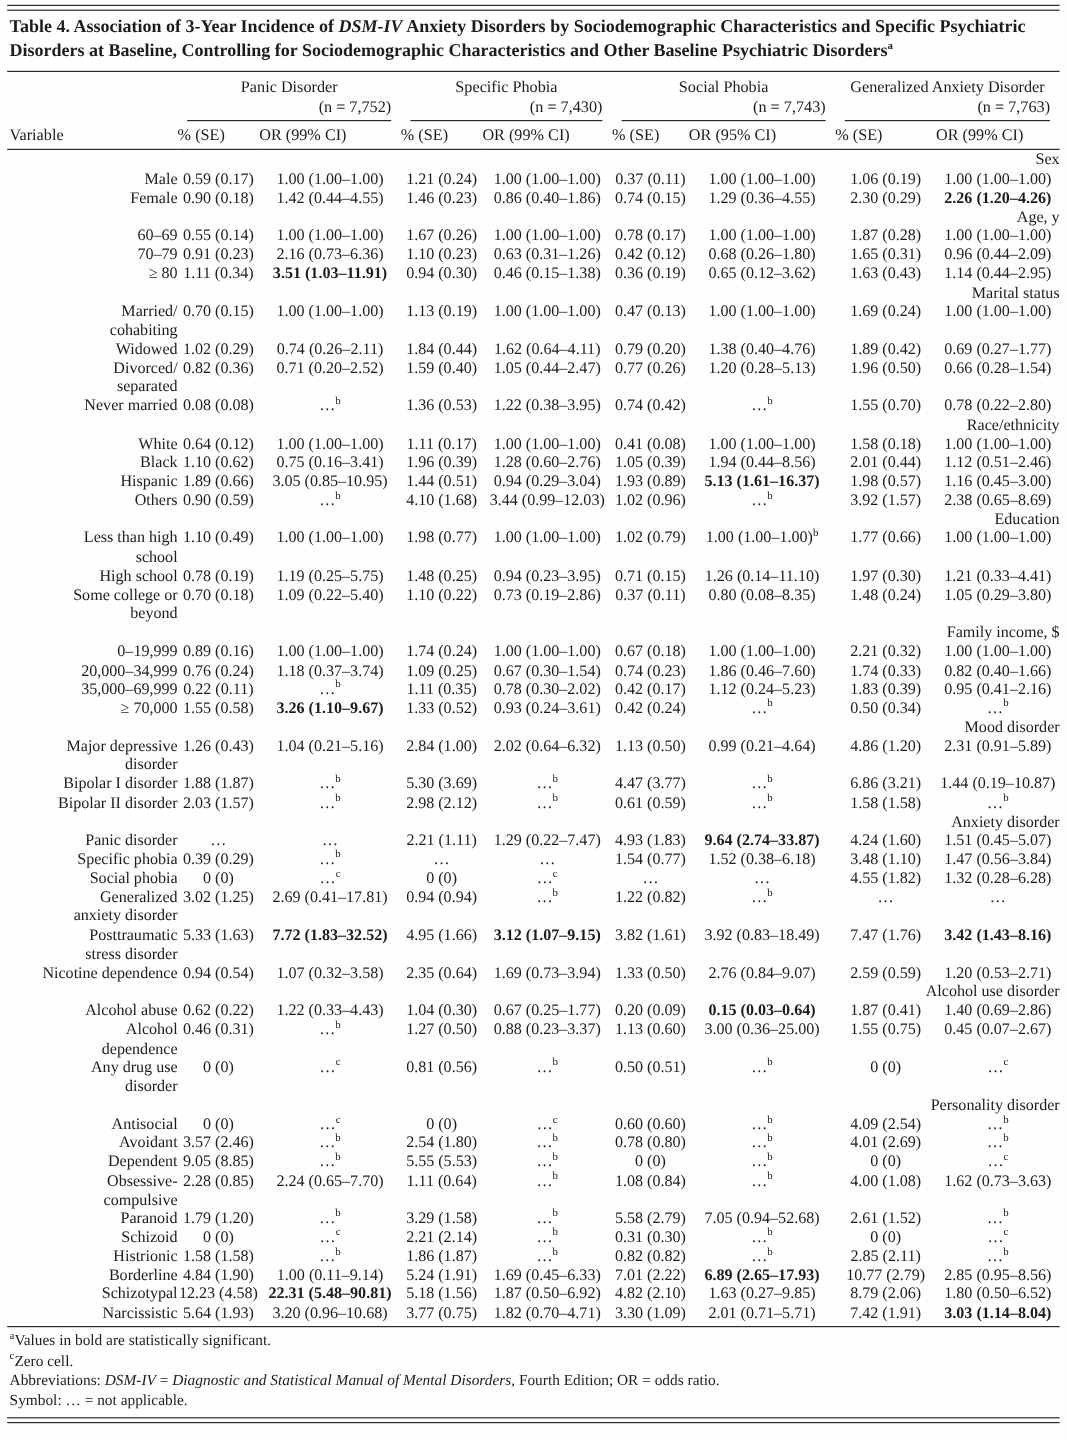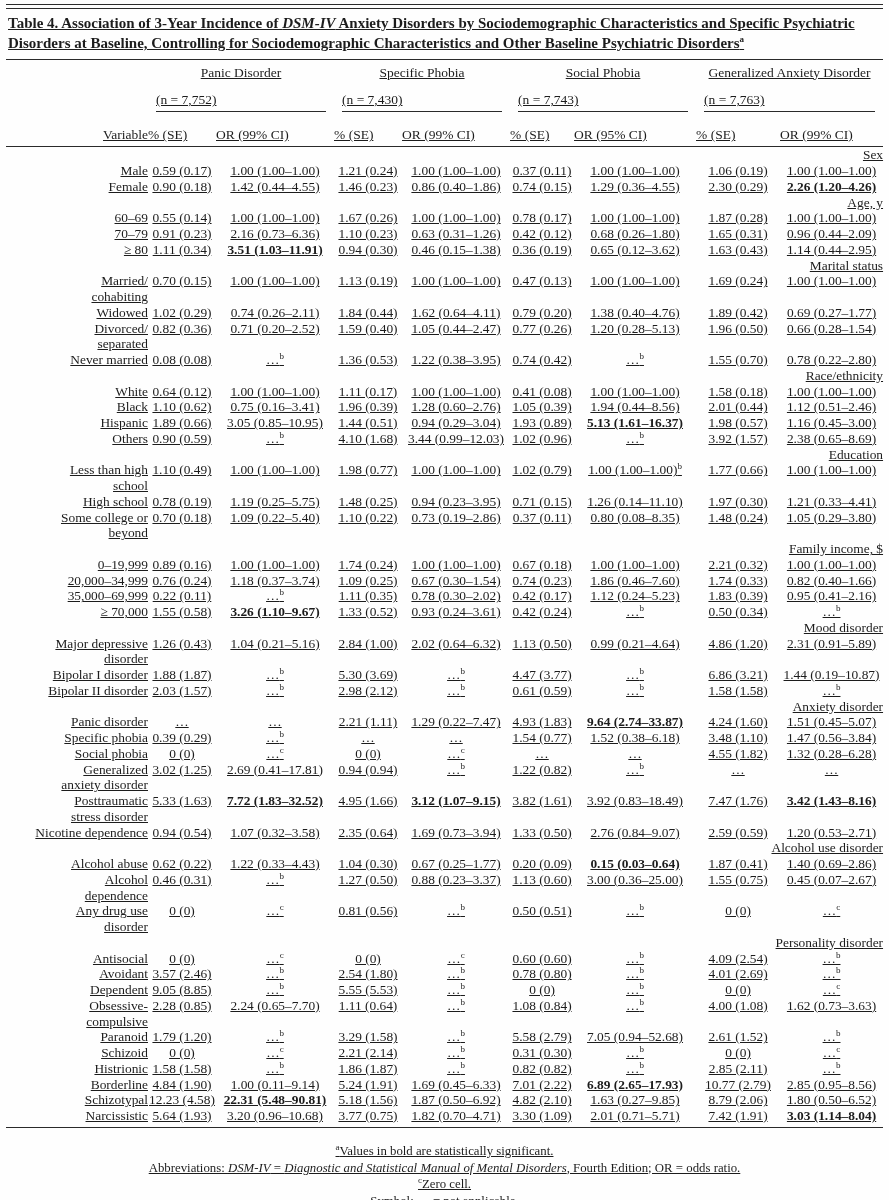--- a/index.html
+++ b/index.html
@@ -1,50 +1,49 @@
 <!DOCTYPE html>
 <html><head>
 <meta charset="utf-8">
 <style>
   html,body { margin:0; padding:0; background:#f5f5f3; }
   .page {
     width:889px; height:1200px; margin:0 auto; background:#fefefe;
     box-sizing:border-box; padding:4px 6px 0 6px;
     font-family:"Liberation Serif","DejaVu Serif",serif; color:#1c1c1c;
     overflow:hidden;
-    text-decoration:underline;
   }
   .rule-double { height:3px; border-top:1.5px solid #2a2a2a; border-bottom:1.5px solid #2a2a2a; }
   .title {
     font-size:15px; font-weight:bold; line-height:1.35; padding:4px 2px 5px 2px;
     border-bottom:1.5px solid #2a2a2a;
   }
   .title .it { font-style:italic; }
   sup { font-size:9px; line-height:0; }
   table { border-collapse:collapse; table-layout:fixed; width:877px; margin-top:2px; }
   col.c-label { width:142px; }
   col.c1 { width:68px; }  col.c2 { width:118px; }
   col.c3 { width:68px; }  col.c4 { width:108px; }
   col.c5 { width:64px; }  col.c6 { width:122px; }
   col.c7 { width:84px; }  col.c8 { width:103px; }
   th { font-weight:normal; font-size:13.5px; padding:0; }
   .grp-name th { padding-top:3px; line-height:1.25; }
-  .grp-n th div { border-bottom:1.5px solid #2a2a2a; padding-bottom:3px; margin:11px 8px; text-align:left; }
+  .grp-n th div { border-bottom:1.5px solid #2a2a2a; padding-bottom:3px; margin:0 8px; text-align:right; }
   .sub-head th { text-align:left; padding:4px 0 3px 0; border-bottom:1.5px solid #2a2a2a; }
-  .sub-head th.var { text-align:right; vertical-align:bottom; padding-left:2px; }
+  .sub-head th.var { text-align:left; vertical-align:bottom; padding-left:2px; }
   tbody td { font-size:13.4px; line-height:1.175; text-align:center; vertical-align:top; padding:0; }
   tbody td.label {
     text-align:right; white-space:pre-line;
     padding-left:29px; text-indent:-14px; line-height:1.175;
   }
   tbody td.label.sec, tbody td.label.ind0 { padding-left:15px; text-indent:-15px; }
   .b { font-weight:bold; }
   .footnotes {
-    border-top:1.5px solid #2a2a2a; margin-top:3px; padding:15px 2px 4px 2px;
-    font-size:12.8px; line-height:1.3;text-align:center;
+    border-top:1.5px solid #2a2a2a; margin-top:3px; padding:3px 2px 4px 2px;
+    font-size:12.8px; line-height:1.3;
   }
   .footnotes .fn { display:block; }
   .footnotes .it { font-style:italic; }
   .bottom { margin-top:2px; }
 </style>
 </head>
 <body>
 
 <div class="page">
   <div class="rule-double"></div>
@@ -598,19 +597,19 @@
           <td>3.30 (1.09)</td>
           <td>2.01 (0.71–5.71)</td>
           <td>7.42 (1.91)</td>
           <td><span class="b">3.03 (1.14–8.04)</span></td>
         </tr>
       </tbody>
   </table>
 
   <div class="footnotes">
     <span class="fn"><sup>a</sup><span>Values in bold are statistically significant.</span></span>
+    <span class="fn"><sup>c</sup><span>Zero cell.</span></span>
     <span class="fn"><span>Abbreviations: </span><span class="it">DSM-IV</span><span> = </span><span class="it">Diagnostic and Statistical Manual of Mental Disorders</span><span>, Fourth Edition; OR = odds ratio.</span></span>
-    <span class="fn"><sup>c</sup><span>Zero cell.</span></span>
     <span class="fn">Symbol: … = not applicable.</span>
   </div>
 
   <div class="rule-double bottom"></div>
 </div>
 
 </body></html>

